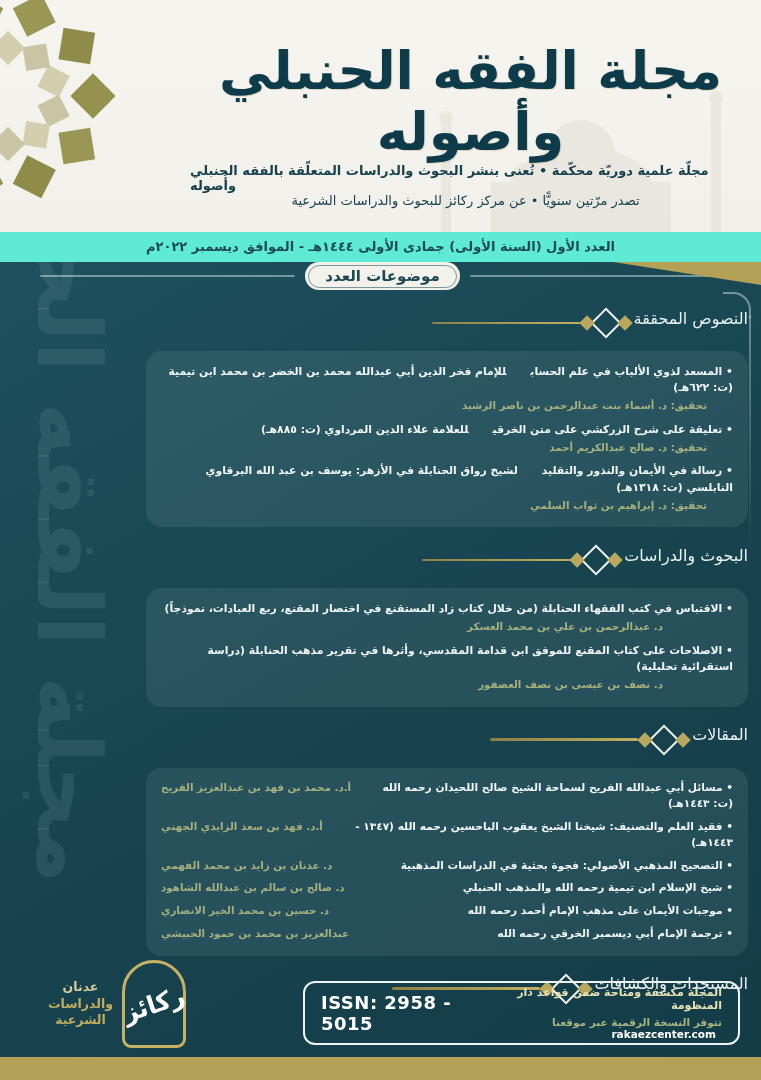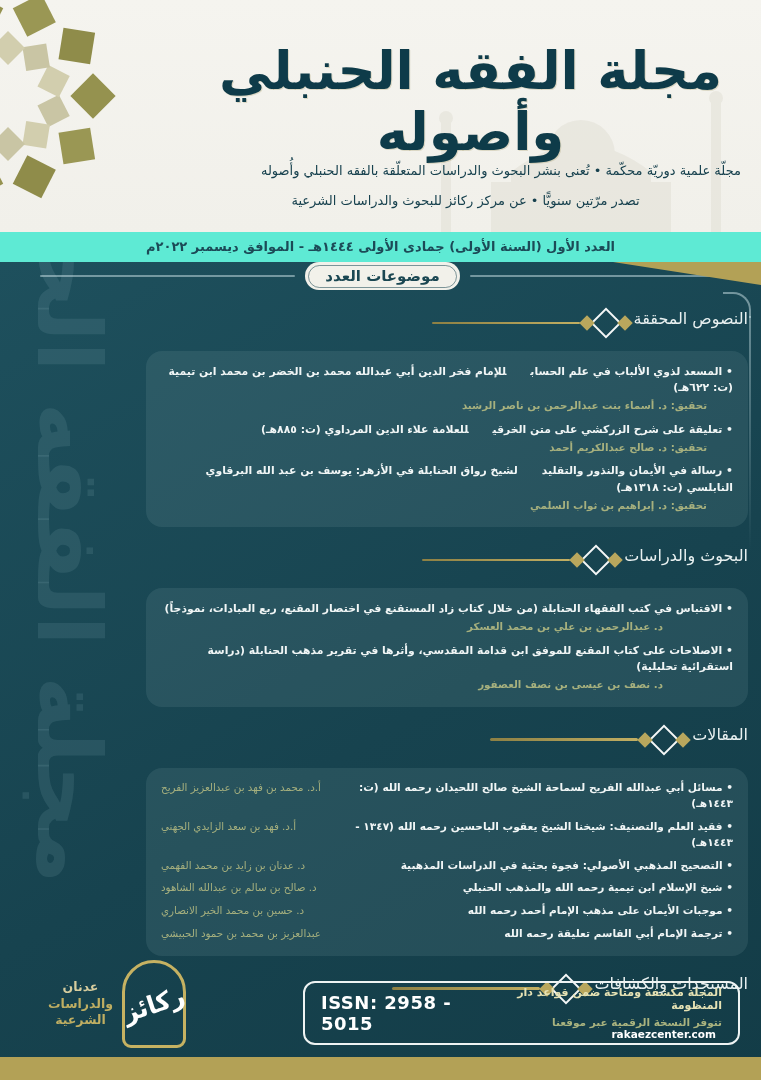--- a/index.html
+++ b/index.html
@@ -11,22 +11,22 @@
     background:#16424e;
   }
   
   .top { position:absolute; top:0; left:0; width:761px; height:232px;
          background:linear-gradient(180deg,#f5f4ef 0%,#f1f0ea 100%); overflow:hidden; }
   .rosette { position:absolute; left:-62px; top:-14px; }
   .mosque { position:absolute; right:0; bottom:0; opacity:.55; }
   .main-title { position:absolute; top:40px; left:180px; right:0; text-align:center;
     font-size:53px; font-weight:bold; color:#0e3b49; letter-spacing:-1px;
     text-shadow:1px 1px 0 rgba(150,138,80,.25); }
-  .tagline1 { position:absolute; top:163px; left:190px; right:20px; text-align:right;
-    font-size:13px; font-weight:normal; color:#17414e; }
+  .tagline1 { position:absolute; top:163px; left:190px; right:20px; text-align:left;
+    font-size:13px; font-weight:bold; color:#17414e; }
   .tagline2 { position:absolute; top:193px; left:190px; right:20px; text-align:center;
     font-size:13px; font-weight:normal; color:#17414e; }
   
   .issue-bar { position:absolute; top:232px; left:0; width:761px; height:30px;
     background:#5eead4; color:#1c4a57; font-size:13px; font-weight:bold;
     text-align:center; line-height:30px; z-index:4; }
   .slant { position:absolute; top:262px; right:0; width:148px; height:23px;
     background:#b3a156; clip-path:polygon(0 0,100% 0,100% 100%); z-index:4; }
   
   .dark { position:absolute; top:262px; left:0; width:761px; height:818px;
@@ -66,21 +66,21 @@
   .t-line { font-size:10.8px; font-weight:bold; color:#f1f6f6; line-height:1.5; }
   .t-line::before { content:"\2022\00A0"; }
   .t-line .attr { margin-right:24px; }
   .editor { font-size:10.3px; font-weight:bold; color:#a6b07e; padding-right:26px;
     margin-top:2px; line-height:1.4; }
   .auth2 { font-size:10.3px; font-weight:bold; color:#a6b07e; padding-right:70px;
     margin-top:2px; line-height:1.4; }
   .row { display:flex; justify-content:space-between; align-items:baseline; padding:3.5px 0; }
   .row .rt { font-size:10.6px; font-weight:bold; color:#f1f6f6; line-height:1.5; }
   .row .rt::before { content:"\2022\00A0"; }
-  .row .ra { font-size:10.3px; font-weight:normal; color:#a6b07e; white-space:nowrap;
+  .row .ra { font-size:10.3px; font-weight:bold; color:#a6b07e; white-space:nowrap;
     margin-right:22px; text-align:right; }
   
   .issn-box { position:absolute; right:21px; left:303px; top:719px; height:64px;
     border:2px solid #eef3f3; border-radius:12px; display:flex; align-items:center;
     justify-content:space-between; padding:6px 16px; z-index:2; }
   .notes { text-align:right; }
   .note1 { font-size:11px; font-weight:bold; color:#e6e2b4; margin-bottom:4px; }
   .note2 { font-size:10.5px; font-weight:bold; color:#a9b37f; }
   .note2 .site { color:#ffffff; margin-right:6px; direction:ltr; unicode-bidi:embed; }
   .issn { direction:ltr; font-size:18px; font-weight:bold; color:#ffffff; letter-spacing:.5px; }
@@ -223,21 +223,21 @@
           </div>
           <div class="row">
             <span class="rt">شيخ الإسلام ابن تيمية رحمه الله والمذهب الحنبلي</span>
             <span class="ra">د. صالح بن سالم بن عبدالله الشاهود</span>
           </div>
           <div class="row">
             <span class="rt">موجبات الأيمان على مذهب الإمام أحمد رحمه الله</span>
             <span class="ra">د. حسين بن محمد الخير الانصاري</span>
           </div>
           <div class="row">
-            <span class="rt">ترجمة الإمام أبي القاسم تعليقة رحمه الله</span>
+            <span class="rt">ترجمة الإمام أبي ديسمبر الخرقي رحمه الله</span>
             <span class="ra">عبدالعزيز بن محمد بن حمود الحبيشي</span>
           </div>
         </div>
       </section>
 
       <section>
         <div class="sec-head">
           <h2>المستجدات والكشافات</h2>
           <span class="dmd">
               <span class="big"></span>

